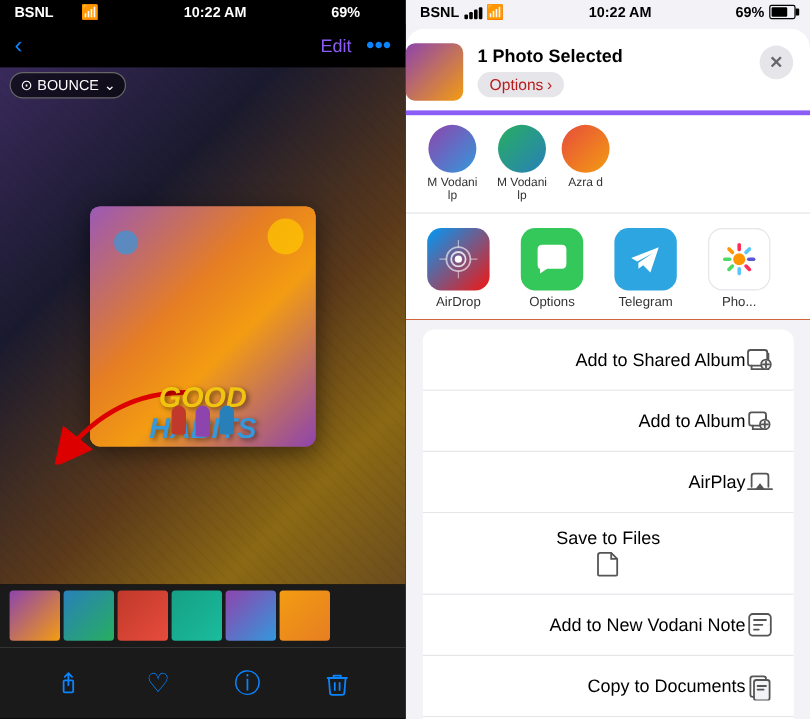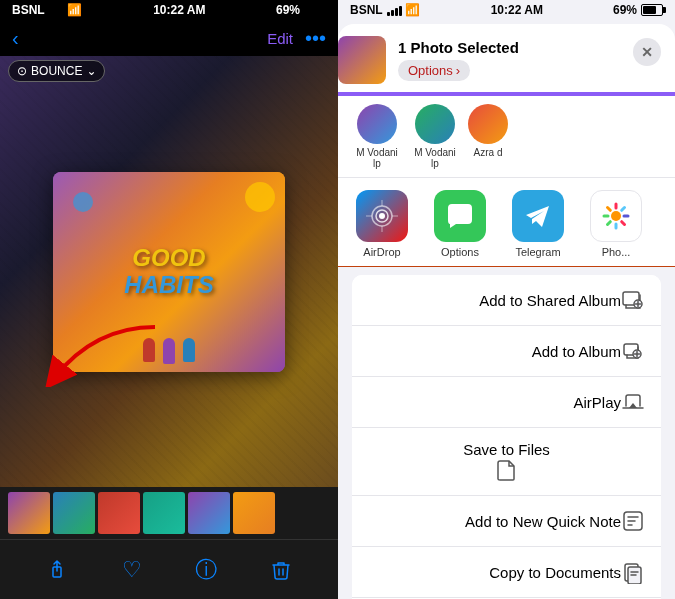--- a/index.html
+++ b/index.html
@@ -82,29 +82,29 @@
       height: 100%;
       background: linear-gradient(135deg, #3a2a5c 0%, #1a1a2e 30%, #5c3a1a 60%, #8b6914 80%, #6b4c1e 100%);
       position: relative;
       display: flex;
       align-items: center;
       justify-content: center;
     }
 
     
     .book-cover {
-      width: 232px;
+      width: 188px;
       height: 200px;
       background: linear-gradient(135deg, #9b59b6 0%, #f39c12 50%, #8e44ad 100%);
       border-radius: 8px;
       position: relative;
       display: flex;
       flex-direction: column;
       align-items: center;
-      justify-content: center;
+      justify-content: flex-end;
       box-shadow: 0 4px 20px rgba(0,0,0,0.5);
     }
 
     .book-title {
       text-align: center;
       color: #f1c40f;
       font-size: 24px;
       font-weight: 900;
       line-height: 1.1;
       text-shadow: 2px 2px 4px rgba(0,0,0,0.5);
@@ -641,21 +641,21 @@
         <div class="action-row save-files" style="position:relative;">
           <span class="action-row-text">Save to Files</span>
           <svg width="24" height="24" viewBox="0 0 24 24" fill="none">
             <path d="M3 5 Q3 3 5 3 L14 3 L19 8 L19 21 Q19 22 18 22 L5 22 Q3 22 3 21 Z" stroke="#555" stroke-width="1.5"></path>
             <path d="M14 3 L14 8 L19 8" stroke="#555" stroke-width="1.5"></path>
           </svg>
 
         </div>
 
         <div class="action-row">
-          <span class="action-row-text">Add to New Quick Note</span>
+          <span class="action-row-text">Add to New Vodani Note</span>
           <svg width="24" height="24" viewBox="0 0 24 24" fill="none">
             <rect x="3" y="3" width="18" height="18" rx="3" stroke="#555" stroke-width="1.5"></rect>
             <path d="M7 8 L17 8 M7 12 L14 12 M7 16 L11 16" stroke="#555" stroke-width="1.5" stroke-linecap="round"></path>
             <path d="M17 14 L22 9 L19 12 L17 14 Z" fill="#555"></path>
           </svg>
         </div>
 
         <div class="action-row">
           <span class="action-row-text">Copy to Documents</span>
           <svg width="24" height="24" viewBox="0 0 24 24" fill="none">

